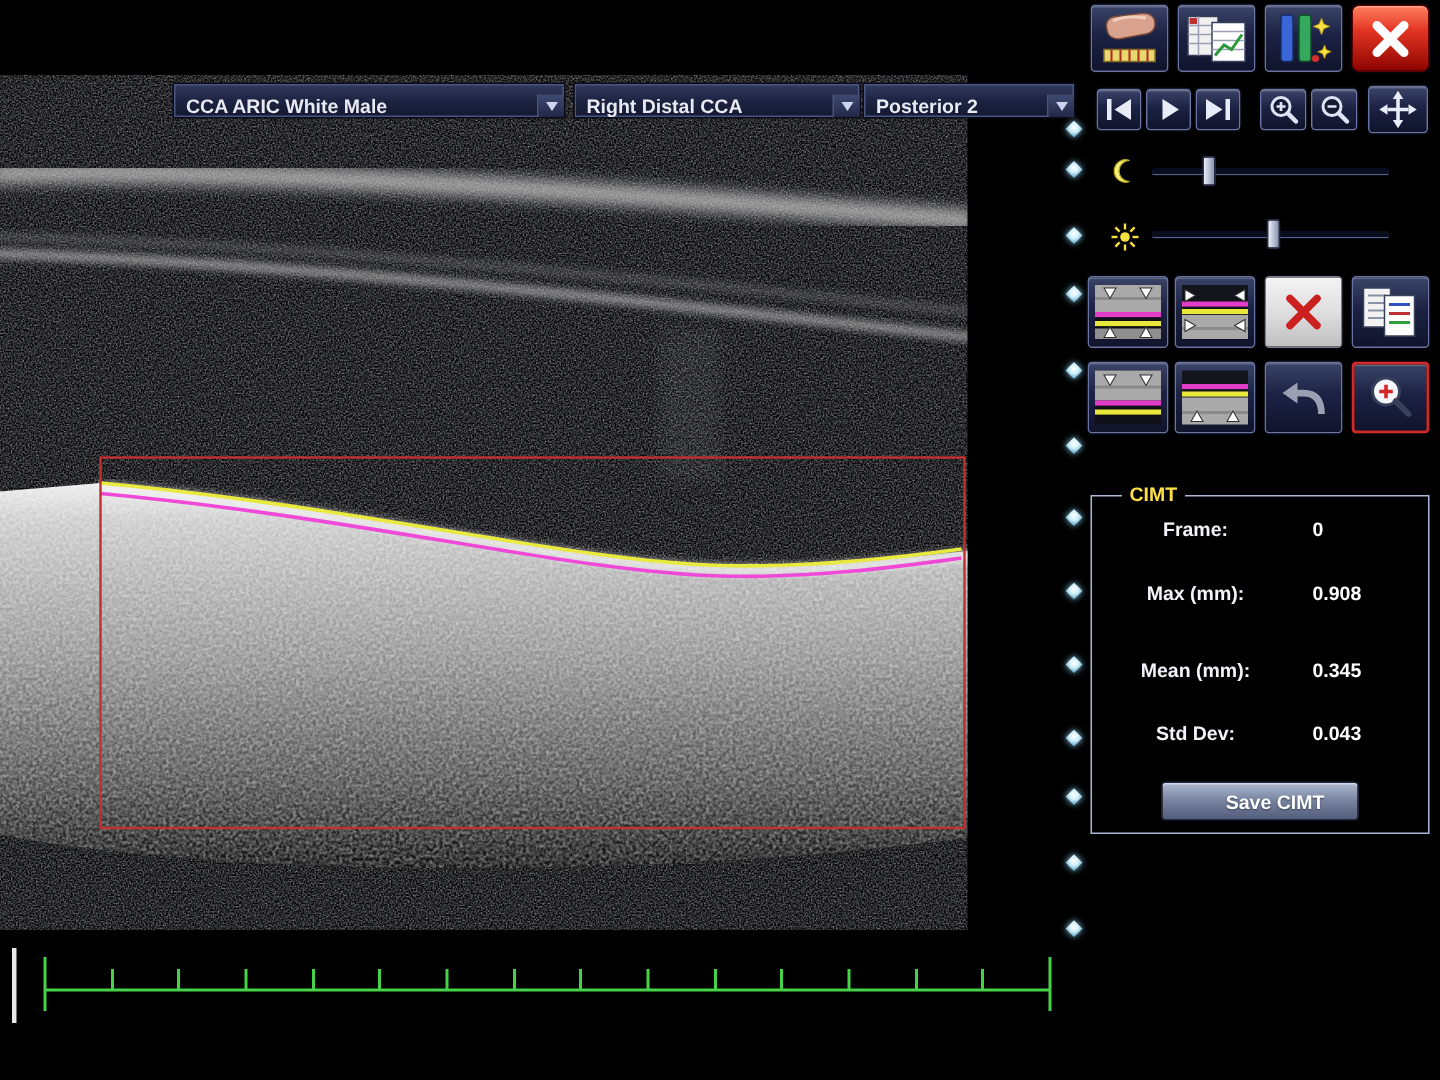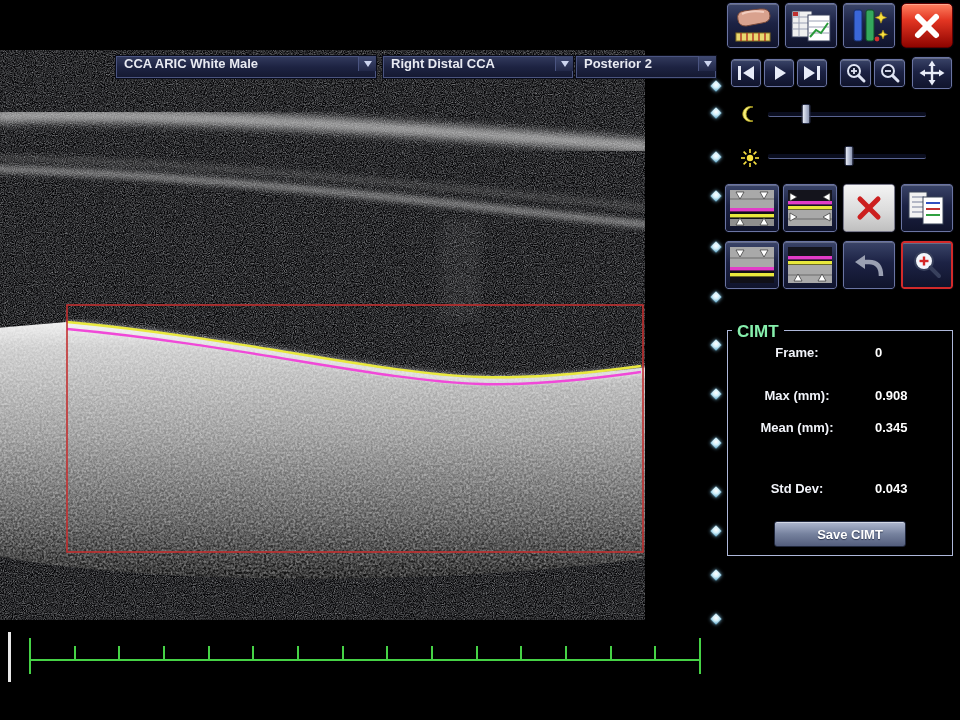--- a/index.html
+++ b/index.html
@@ -23,21 +23,21 @@
   .btn3d.redframe { border:2px solid #d22a2a; }
   .btn3d.redface  { background:linear-gradient(#ff8060,#e23522 38%,#8e0400);
                     border:1px solid #5e0000; box-shadow: inset 0 1px 0 rgba(255,200,180,.55); }
 
   
   .dropdown {
     position:absolute; height:24px;
     background:linear-gradient(#333b5e,#1d2342 50%,#141830);
     border:1px solid #0a0c18;
     box-shadow: inset 0 0 0 1px #4a5480;
-    display:flex; align-items:flex-start;
+    display:flex; align-items:flex-end;
     color:#e8eaf2; font-size:13px; font-weight:bold;
     cursor:pointer;
   }
   .dd-text { flex:1; display:flex; align-items:center; padding:0 8px; white-space:nowrap; overflow:hidden; }
   .dd-arrow {
     width:18px; border-left:1px solid #4a5480;
     background:linear-gradient(#404a72,#222848);
     display:flex; align-items:center; justify-content:center;
   }
   .dd-arrow::after { content:""; width:0; height:0;
@@ -63,23 +63,23 @@
   .dm {
     position:absolute; left:712px; width:8px; height:8px;
     transform:rotate(45deg);
     background:radial-gradient(circle at 40% 40%, #ffffff 0%, #d2f0fa 45%, #55a0c4 100%);
     box-shadow:0 0 4px rgba(150,220,255,.9);
   }
 
   
   .groupbox { position:absolute; border:1px solid #aeb8da; }
   .gb-legend {
-    position:absolute; top:-9px; left:4px;
+    position:absolute; top:-9px; left:20px;
     background:#000; padding:0 5px;
-    color:#86efac; font-size:17px; font-weight:bold;
+    color:#fde047; font-size:13px; font-weight:bold;
   }
   .cimt-row { position:absolute; left:0; width:100%; height:18px;
               color:#f2f4fa; font-size:13px; font-weight:bold; }
   .cimt-label { display:inline-block; width:138px; text-align:center; }
   .cimt-value { margin-left:9px; color:#ffffff; }
 
   .save-btn {
     position:absolute;
     background:linear-gradient(#aeb8d0,#76829e 50%,#535d7c);
     border:1px solid #20273c; border-radius:3px;
@@ -405,21 +405,21 @@
 
   <div class="groupbox" style="left:727px;top:330px;width:226px;height:226px">
     <span class="gb-legend">CIMT</span>
 
     <div class="cimt-row" style="top:14px">
       <span class="cimt-label">Frame:</span><span class="cimt-value">0</span>
     </div>
     <div class="cimt-row" style="top:57px">
       <span class="cimt-label">Max (mm):</span><span class="cimt-value">0.908</span>
     </div>
-    <div class="cimt-row" style="top:89px">
+    <div class="cimt-row" style="top:108px">
       <span class="cimt-label">Mean (mm):</span><span class="cimt-value">0.345</span>
     </div>
     <div class="cimt-row" style="top:150px">
       <span class="cimt-label">Std Dev:</span><span class="cimt-value">0.043</span>
     </div>
 
     <div class="save-btn" style="left:46px;top:190px;width:132px;height:26px">Save CIMT</div>
   </div>
 
   <svg class="abs" style="left:0;top:628px" width="720" height="64" viewBox="0 0 720 64">

